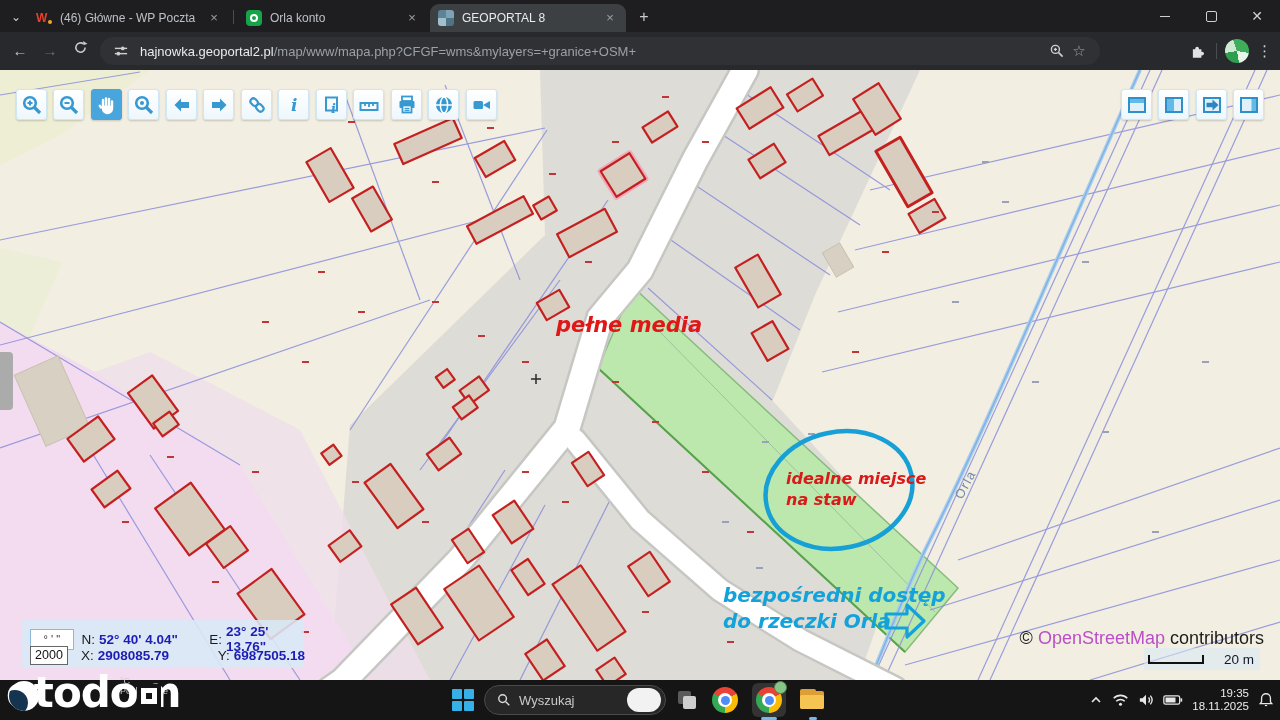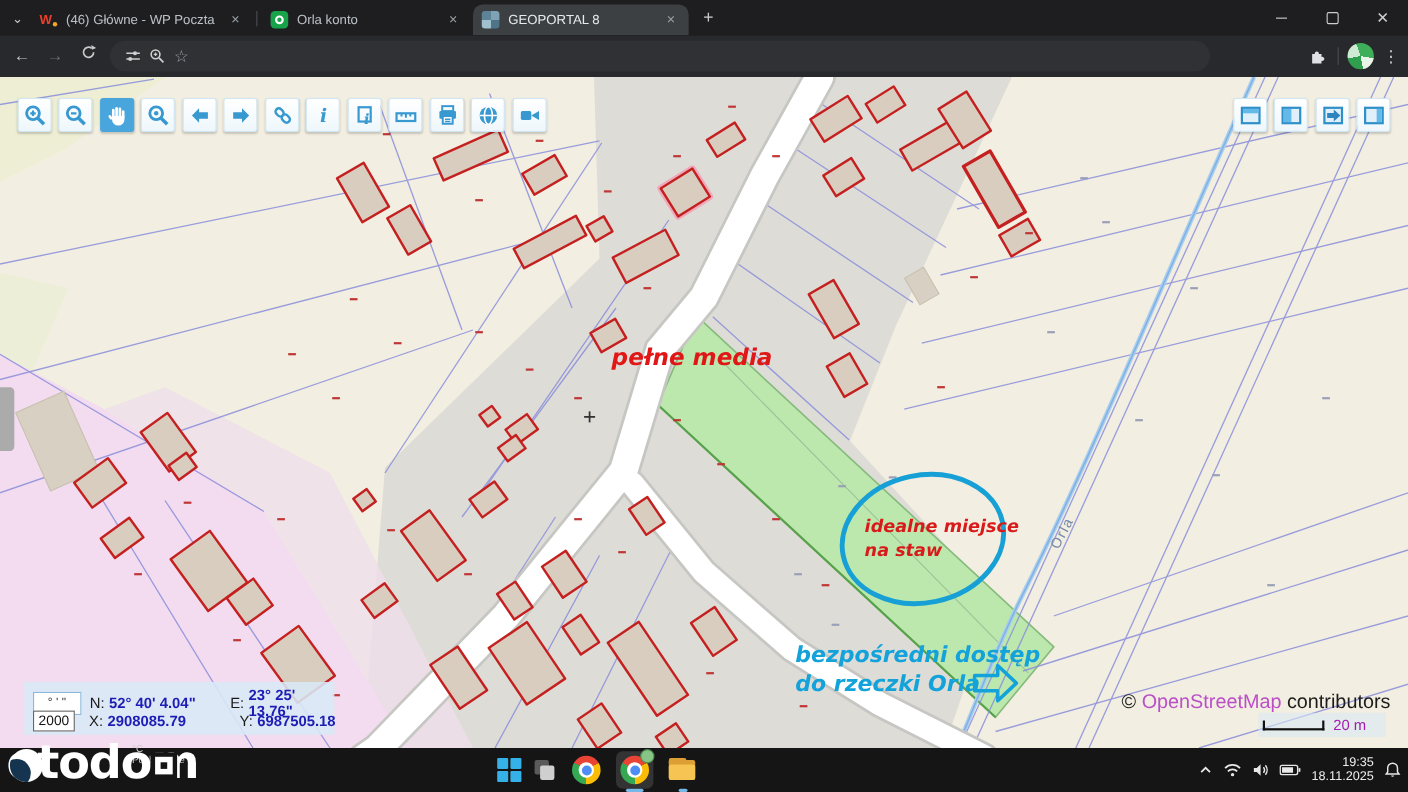--- a/index.html
+++ b/index.html
@@ -51,21 +51,21 @@
   .cbox.dms{width:46px;height:19px;line-height:19px;border:1px solid #8cb9d9;font-size:11px;color:#333;}
   .cbox.scale{width:36px;height:17px;line-height:17px;border:1px solid #666;font-size:12.5px;color:#111;}
   .clabel{color:#1a1a1a;margin-right:4px;}
   .cval{color:#1d1db5;font-weight:bold;}
   .ccol2{margin-left:18px;}
 
   #attribution{position:absolute;right:16px;top:558px;font-size:18px;color:#1c1c1c;}
   #attribution .osm{color:#bb4fc8;}
   #scalebarbox{position:absolute;right:20px;top:578px;width:116px;height:22px;background:rgba(216,233,246,.55);display:flex;align-items:center;}
   .sbar{width:52px;height:7px;border-bottom:2px solid #111;border-left:2px solid #111;border-right:2px solid #111;margin-left:4px;}
-  .sbarlabel{font-size:13.5px;color:#a21caf;margin-left:8px;}
+  .sbarlabel{font-size:13.5px;color:#0f172a;margin-left:20px;}
 
   
   #taskbar{position:absolute;left:0;top:680px;width:1280px;height:40px;background:#151515;}
   .tb-center{position:absolute;left:452px;top:0;height:40px;display:flex;align-items:center;gap:10px;}
   .startlogo{width:22px;height:22px;display:grid;grid-template-columns:10px 10px;grid-template-rows:10px 10px;gap:2px;}
   .startlogo i{background:#35b1e8;border-radius:1px;}
   .tb-search{width:182px;height:30px;background:#272727;border:1px solid #4a4a4a;border-radius:16px;display:flex;align-items:center;padding:0 4px 0 12px;box-sizing:border-box;}
   .tb-search span{color:#c9c9c9;font-size:13px;margin-left:8px;flex:1;}
   .tb-search .cap{width:34px;height:24px;background:#f2f2f2;border-radius:12px;flex:0 0 auto;}
   .tvw{position:relative;width:22px;height:22px;}
@@ -147,20 +147,21 @@
       <span class="obicon">
         <svg width="16" height="14" viewBox="0 0 18 16">
             <g stroke="#cfcfcf" stroke-width="1.6">
               <line x1="2" y1="5" x2="16" y2="5"></line>
               <line x1="2" y1="11" x2="16" y2="11"></line>
             </g>
             <circle cx="11" cy="5" r="2.1" fill="#cfcfcf"></circle>
             <circle cx="6" cy="11" r="2.1" fill="#cfcfcf"></circle>
           </svg>
       </span>
+      <span class="url"><span>hajnowka.geoportal2.pl</span><span class="path">/map/www/mapa.php?CFGF=wms&amp;mylayers=+granice+OSM+</span></span>
       <span class="obicon">
         <svg width="16" height="16" viewBox="0 0 20 20">
             <circle cx="8" cy="8" r="5" stroke="#cfcfcf" stroke-width="1.8" fill="none"></circle>
             <line x1="12" y1="12" x2="17" y2="17" stroke="#cfcfcf" stroke-width="2"></line>
             <line x1="6" y1="8" x2="10" y2="8" stroke="#cfcfcf" stroke-width="1.6"></line>
             <line x1="8" y1="6" x2="8" y2="10" stroke="#cfcfcf" stroke-width="1.6"></line>
           </svg>
       </span>
       <span class="obicon star">☆</span>
     </div>
@@ -530,20 +531,28 @@
   </div>
 
   <div id="taskbar">
     <div class="tb-center">
       <div class="startlogo">
           <i></i>
           <i></i>
           <i></i>
           <i></i>
         </div>
+      <div class="tb-search">
+        <svg width="14" height="14" viewBox="0 0 20 20">
+            <circle cx="8" cy="8" r="5.5" stroke="#dcdcdc" stroke-width="2" fill="none"></circle>
+            <line x1="12.5" y1="12.5" x2="17.5" y2="17.5" stroke="#dcdcdc" stroke-width="2"></line>
+          </svg>
+        <span>Wyszukaj</span>
+        <span class="cap"></span>
+      </div>
       <div class="tvw">
           <span class="b1"></span>
           <span class="b2"></span>
         </div>
       <div class="chromewrap">
           <div class="chrome"></div>
         </div>
       <div class="chromewrap active">
         <div class="chrome"></div>
         <span class="badge"></span>

